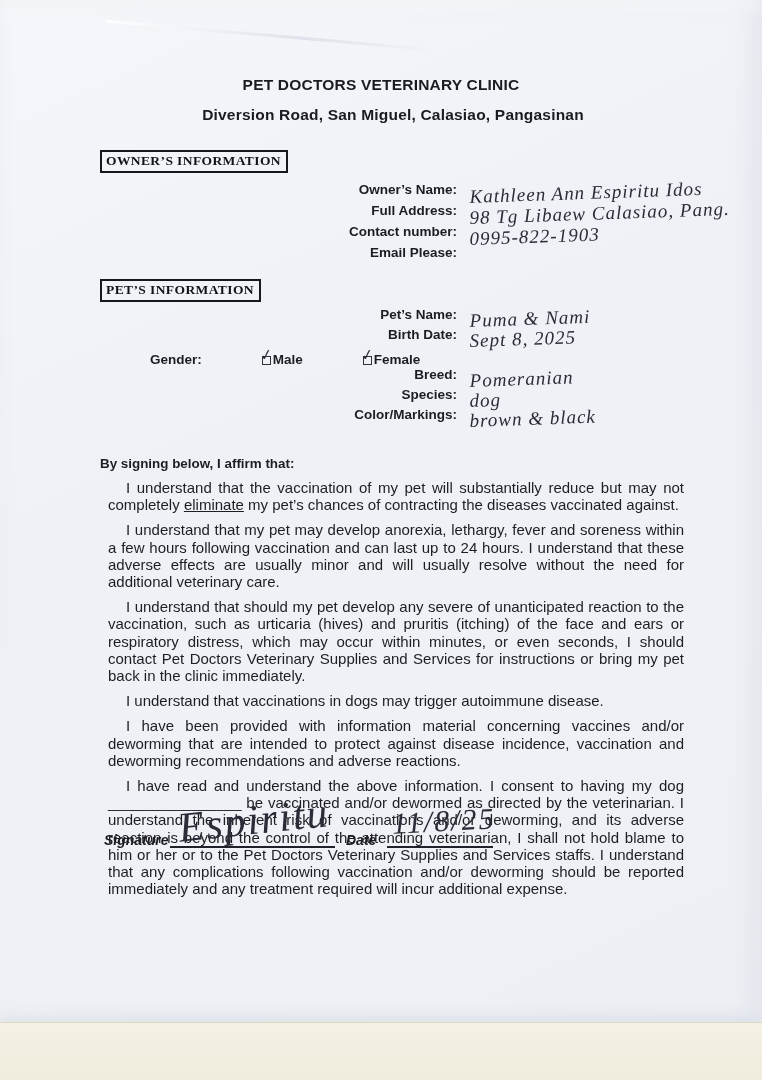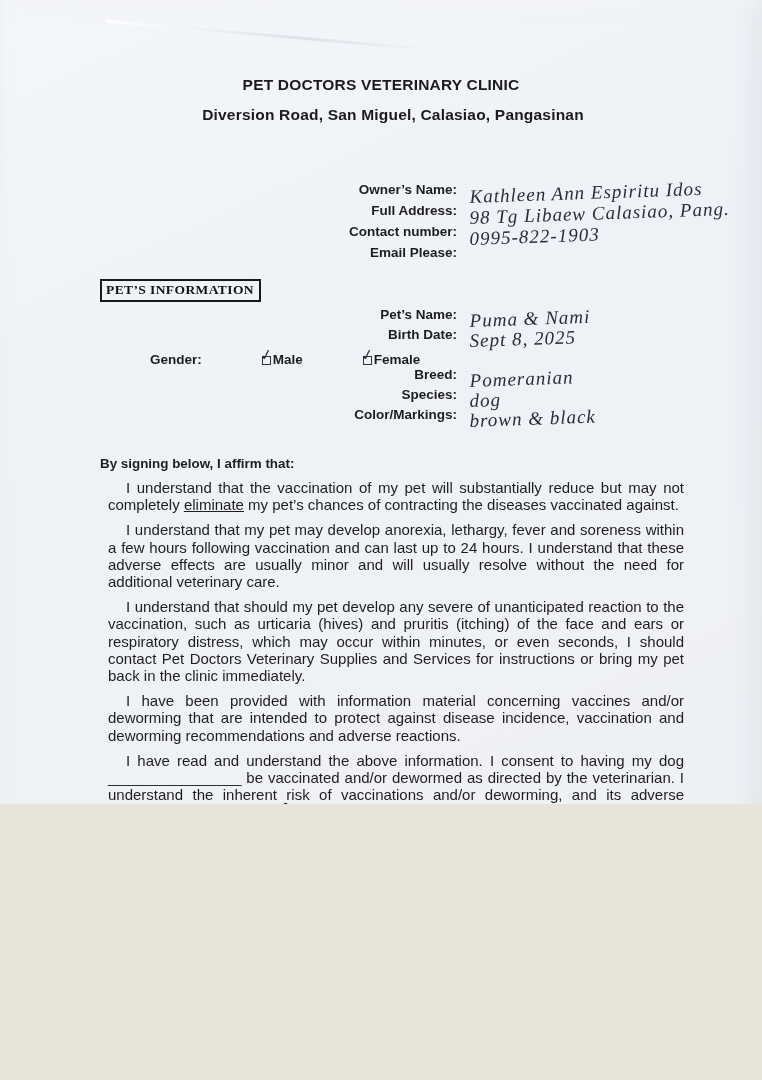--- a/index.html
+++ b/index.html
@@ -2,21 +2,21 @@
 <html><head>
 <meta charset="utf-8">
 <style>
   * { box-sizing: border-box; }
   html, body { margin: 0; padding: 0; }
   body { background: #e8e5d8; }
 
   .scan {
     position: relative;
     width: 762px;
-    height: 804px;
+    height: 1080px;
     overflow: hidden;
     background: #7f1d1d;
     font-family: "Liberation Sans", sans-serif;
     color: #1e1e22;
   }
 
   .paper {
     position: absolute;
     left: 0; top: 0;
     width: 762px; height: 1022px;
@@ -185,20 +185,21 @@
 </head>
 <body>
 
 <div class="scan">
   <div class="paper">
     <div class="fold"></div>
 
     <div class="title">PET DOCTORS VETERINARY CLINIC</div>
     <div class="subtitle">Diversion Road, San Miguel, Calasiao, Pangasinan</div>
 
+    <div class="sec-heading" id="owner-heading">OWNER’S INFORMATION</div>
 
     <div class="fields" id="owner-fields">
       <div class="frow">
         <span class="flabel">Owner’s Name:</span>
         <span class="fline">
           <span class="hand">Kathleen Ann Espiritu Idos</span>
         </span>
       </div>
       <div class="frow">
         <span class="flabel">Full Address:</span>
@@ -268,20 +269,21 @@
           <span class="hand">brown &amp; black</span>
         </span>
       </div>
     </div>
 
     <div class="affirm">
       <div class="ah">By signing below, I affirm that:</div>
       <p><span>I understand that the vaccination of my pet will substantially reduce but may not completely </span><span class="uline">eliminate</span><span> my pet’s chances of contracting the diseases vaccinated against.</span></p>
       <p>I understand that my pet may develop anorexia, lethargy, fever and soreness within a few hours following vaccination and can last up to 24 hours. I understand that these adverse effects are usually minor and will usually resolve without the need for additional veterinary care.</p>
       <p>I understand that should my pet develop any severe of unanticipated reaction to the vaccination, such as urticaria (hives) and pruritis (itching) of the face and ears or respiratory distress, which may occur within minutes, or even seconds, I should contact Pet Doctors Veterinary Supplies and Services for instructions or bring my pet back in the clinic immediately.</p>
+      <p>I understand that vaccinations in dogs may trigger autoimmune disease.</p>
       <p>I have been provided with information material concerning vaccines and/or deworming that are intended to protect against disease incidence, vaccination and deworming recommendations and adverse reactions.</p>
       <p>I have read and understand the above information. I consent to having my dog ________________ be vaccinated and/or dewormed as directed by the veterinarian. I understand the inherent risk of vaccinations and/or deworming, and its adverse reaction is beyond the control of the attending veterinarian, I shall not hold blame to him or her or to the Pet Doctors Veterinary Supplies and Services staffs. I understand that any complications following vaccination and/or deworming should be reported immediately and any treatment required will incur additional expense.</p>
     </div>
 
     <div class="sig-label">Signature</div>
     <div class="sig-line"></div>
     <div class="sig-hand">Espiritu</div>
     <div class="date-label">Date</div>
     <div class="date-line"></div>
     <div class="date-hand">11/8/25</div>

